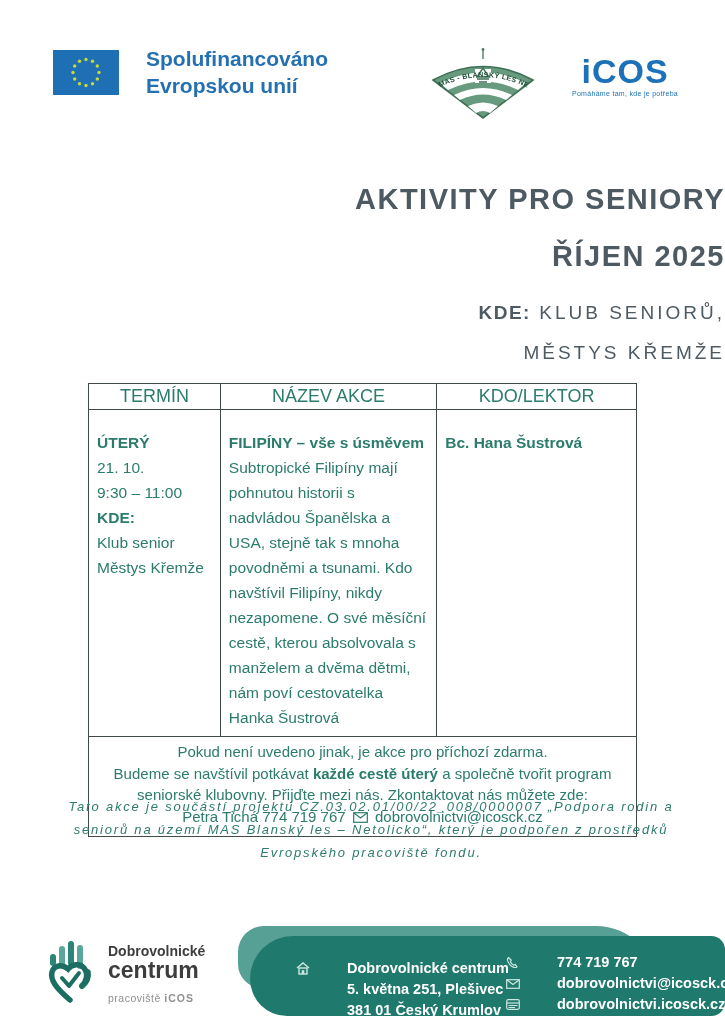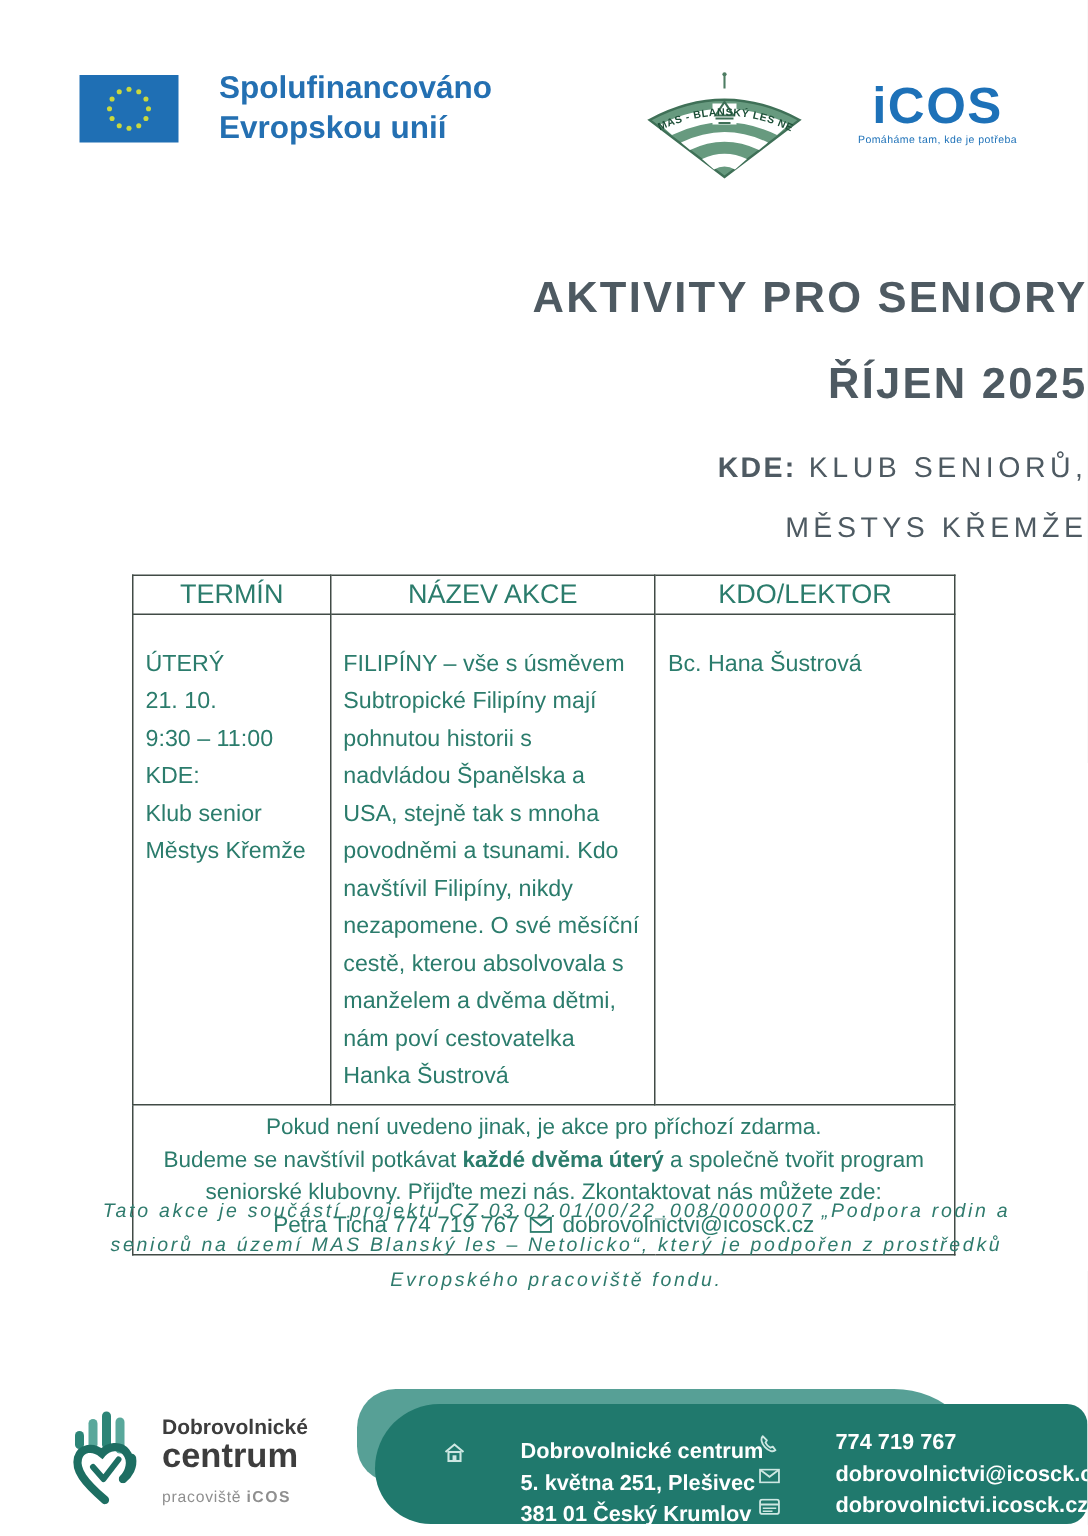--- a/index.html
+++ b/index.html
@@ -24,21 +24,21 @@
   .w1 { top:302px; font-size:19px; letter-spacing:3px; font-weight:normal; }
   .w1 b { letter-spacing:1.5px; }
   .w2 { top:342px; font-size:19px; letter-spacing:3px; font-weight:normal; }
 
   
   table.ev { position:absolute; left:88px; top:383px; width:549px; border-collapse:collapse; }
   table.ev th, table.ev td { border:1.5px solid #414b46; color:#2b7c6c; }
   table.ev th { font-size:18px; font-weight:normal; text-align:center; padding:2px 18px; height:18px; }
   .col1 { width:132px; } .col2 { width:217px; } .col3 { width:200px; }
   td.body-cell { height:265px; vertical-align:top; padding:20px 8px 6px 8px; font-size:15.5px; line-height:25px; }
-  td.body-cell .bold { font-weight:normal; }
+  td.body-cell .bold { font-weight:bold; }
   td.note-cell { text-align:center; font-size:15px; line-height:21.5px; padding:4px 12px 8px; }
   .env-icon-box { display:inline-block; vertical-align:-1px; margin:0 3px; }
 
   
   .project-note { position:absolute; top:795px; left:47px; right:30px; text-align:center;
     font-style:italic; font-size:13px; color:#2f7b6d; letter-spacing:1.8px; line-height:23px; }
 
   
   .footer-logo { position:absolute; left:42px; top:938px; display:flex; align-items:flex-start; }
   .fl-text { margin-left:10px; padding-top:6px; }
@@ -133,21 +133,21 @@
         <span class="bold">FILIPÍNY – vše s úsměvem</span>
         <span>Subtropické Filipíny mají pohnutou historii s nadvládou Španělska a USA, stejně tak s mnoha povodněmi a tsunami. Kdo navštívil Filipíny, nikdy nezapomene. O své měsíční cestě, kterou absolvovala s manželem a dvěma dětmi, nám poví cestovatelka Hanka Šustrová</span>
       </td>
       <td class="body-cell">
         <span class="bold">Bc. Hana Šustrová</span>
       </td>
     </tr>
     <tr>
       <td class="note-cell" colspan="3">
         <div>Pokud není uvedeno jinak, je akce pro příchozí zdarma.</div>
-        <div><span>Budeme se navštívil potkávat </span><b>každé dvěma úterý</b><span> a společně tvořit program seniorské klubovny. Přijďte mezi nás. Zkontaktovat nás můžete zde:</span></div>
+        <div><span>Budeme se navštívil potkávat </span><b>každé cestě úterý</b><span> a společně tvořit program seniorské klubovny. Přijďte mezi nás. Zkontaktovat nás můžete zde:</span></div>
         <div>
           <span>Petra Tichá 774 719 767</span>
           <span class="env-icon-box">
             <svg width="15" height="11" viewBox="0 0 15 11">
                   <rect x="0.7" y="0.7" width="13.6" height="9.6" fill="none" stroke="#2b7c6c" stroke-width="1.2"></rect>
                   <path d="M1 1 L7.5 6 L14 1" fill="none" stroke="#2b7c6c" stroke-width="1.2"></path>
                 </svg>
           </span>
           <span>dobrovolnictvi@icosck.cz</span>
         </div>

